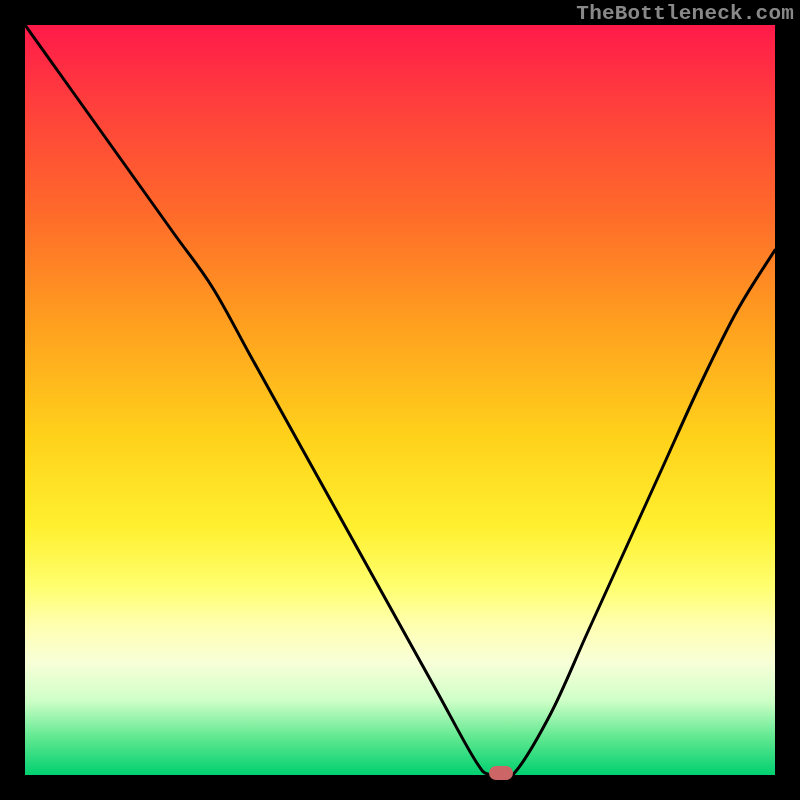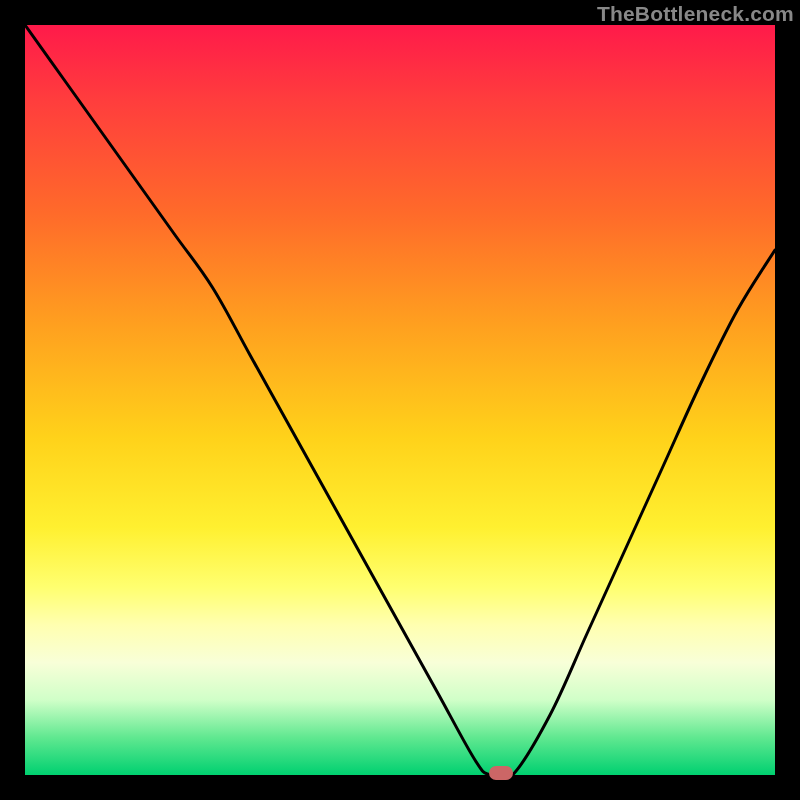--- a/index.html
+++ b/index.html
@@ -35,21 +35,21 @@
       #d0ffc8 90%,
       #60e890 95%,
       #00d070 100%
     );
   }
   .watermark {
     position: absolute;
     top: 2px;
     right: 6px;
     color: #888;
-    font-family: Liberation Sans, sans-serif;
+    font-family: Liberation Mono, monospace;
     font-size: 21px;
     font-weight: 600;
     letter-spacing: 0.2px;
     text-align: right;
   }
   svg.curve {
     position: absolute;
     left: 0;
     top: 0;
     width: 750px;

